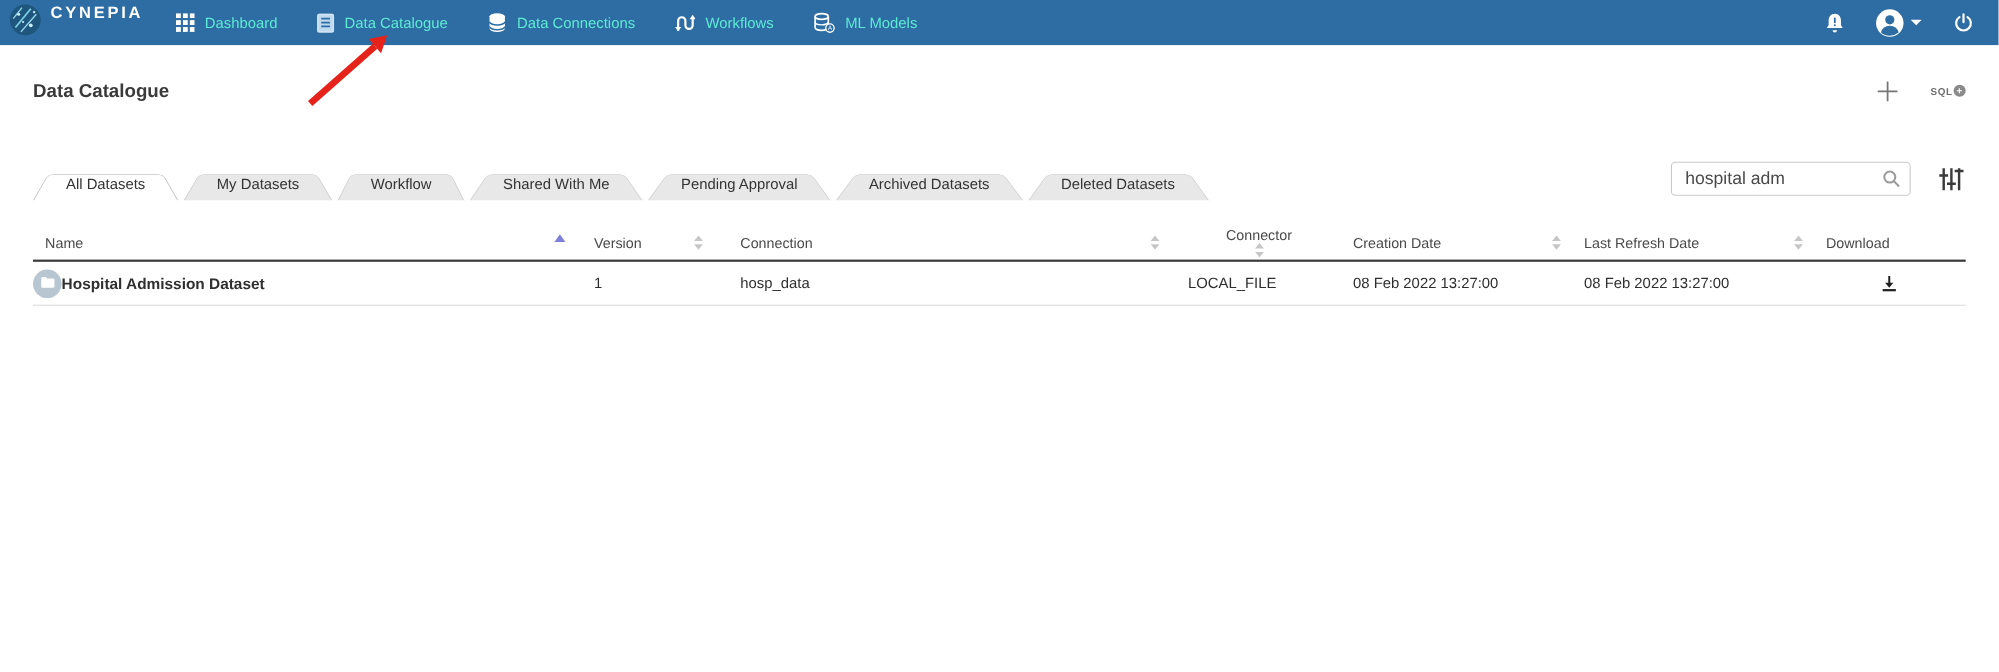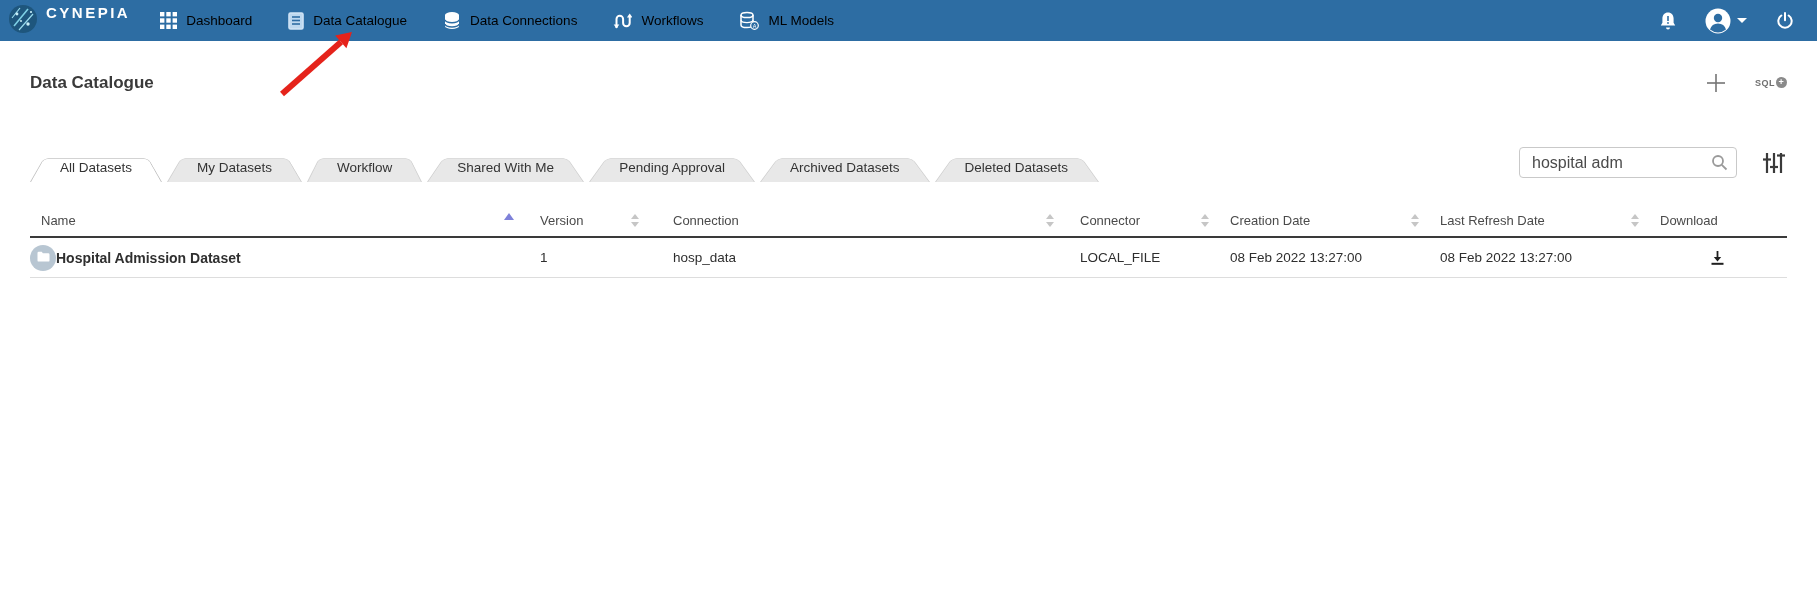--- a/index.html
+++ b/index.html
@@ -14,21 +14,21 @@
 
   
   .navbar {
     height:41px; background:#2d6da3;
     display:flex; align-items:center;
     padding:0 16px 0 8px;
   }
   .brand { display:flex; gap:8px; margin-right:30px; }
   .brand-name { color:#ffffff; font-weight:bold; font-size:15px; letter-spacing:2.5px; }
   .nav-items { display:flex; align-items:center; gap:36px; }
-  .nav-item { display:flex; align-items:center; gap:9px; color:#000000; font-size:13.5px; cursor:pointer; }
+  .nav-item { display:flex; align-items:center; gap:9px; color:#5eead4; font-size:13.5px; cursor:pointer; }
   .nav-item .nv-ico { display:flex; align-items:center; }
   .nav-right { margin-left:auto; display:flex; align-items:center; gap:28px; padding-right:6px; }
   .nav-right .rt { display:flex; align-items:center; cursor:pointer; }
   .caret-down { width:0; height:0; border-left:5px solid transparent; border-right:5px solid transparent; border-top:5px solid #ffffff; margin-left:6px; }
 
   
   main { padding:0 30px; }
   .title-row { display:flex; align-items:center; margin-top:30px; height:24px; }
   .page-title { font-size:17px; font-weight:600; color:#3a3a3a; margin:0; }
   .title-actions { margin-left:auto; display:flex; align-items:center; gap:28px; }
@@ -70,21 +70,21 @@
   .dtable { margin-top:22px; }
   .thead, .trow {
     display:grid;
     grid-template-columns:490px 125px 415px 155px 210px 220px 1fr;
     align-items:center;
   }
   .thead { height:34px; border-bottom:2px solid #3a3a3a; font-size:13px; color:#4a4a4a; }
   .trow  { height:40px; border-bottom:1px solid #dddddd; font-size:13.5px; color:#2e2e2e; }
   .th { display:flex; align-items:center; justify-content:space-between; padding-right:6px; cursor:pointer; }
   .c1 { padding-left:11px; } .c2 { padding-left:20px; } .c3 { padding-left:28px; }
-  .c4 { padding-left:20px; } .c5 { padding-left:15px; } .c6 { padding-left:15px; } .c7 { padding-left:15px; }
+  .c4 { padding-left:20px;flex-direction:column; } .c5 { padding-left:15px; } .c6 { padding-left:15px; } .c7 { padding-left:15px; }
   .trow .c1 { padding-left:0; }
 
   .sort-asc { width:0; height:0; border-left:5px solid transparent; border-right:5px solid transparent; border-bottom:7px solid #7e81d9; margin-top:-8px; }
   .sort-both { display:flex; flex-direction:column; gap:3px; }
   .sort-both .up  { width:0; height:0; border-left:4px solid transparent; border-right:4px solid transparent; border-bottom:5px solid #c6c6c6; }
   .sort-both .dn  { width:0; height:0; border-left:4px solid transparent; border-right:4px solid transparent; border-top:5px solid #c6c6c6; }
 
   .name-cell { display:flex; align-items:center; }
   .row-avatar { width:26px; height:26px; border-radius:50%; background:#b8c6d2; display:flex; align-items:center; justify-content:center; }
   .row-name { font-weight:600; font-size:14px; color:#2f2f2f; }

